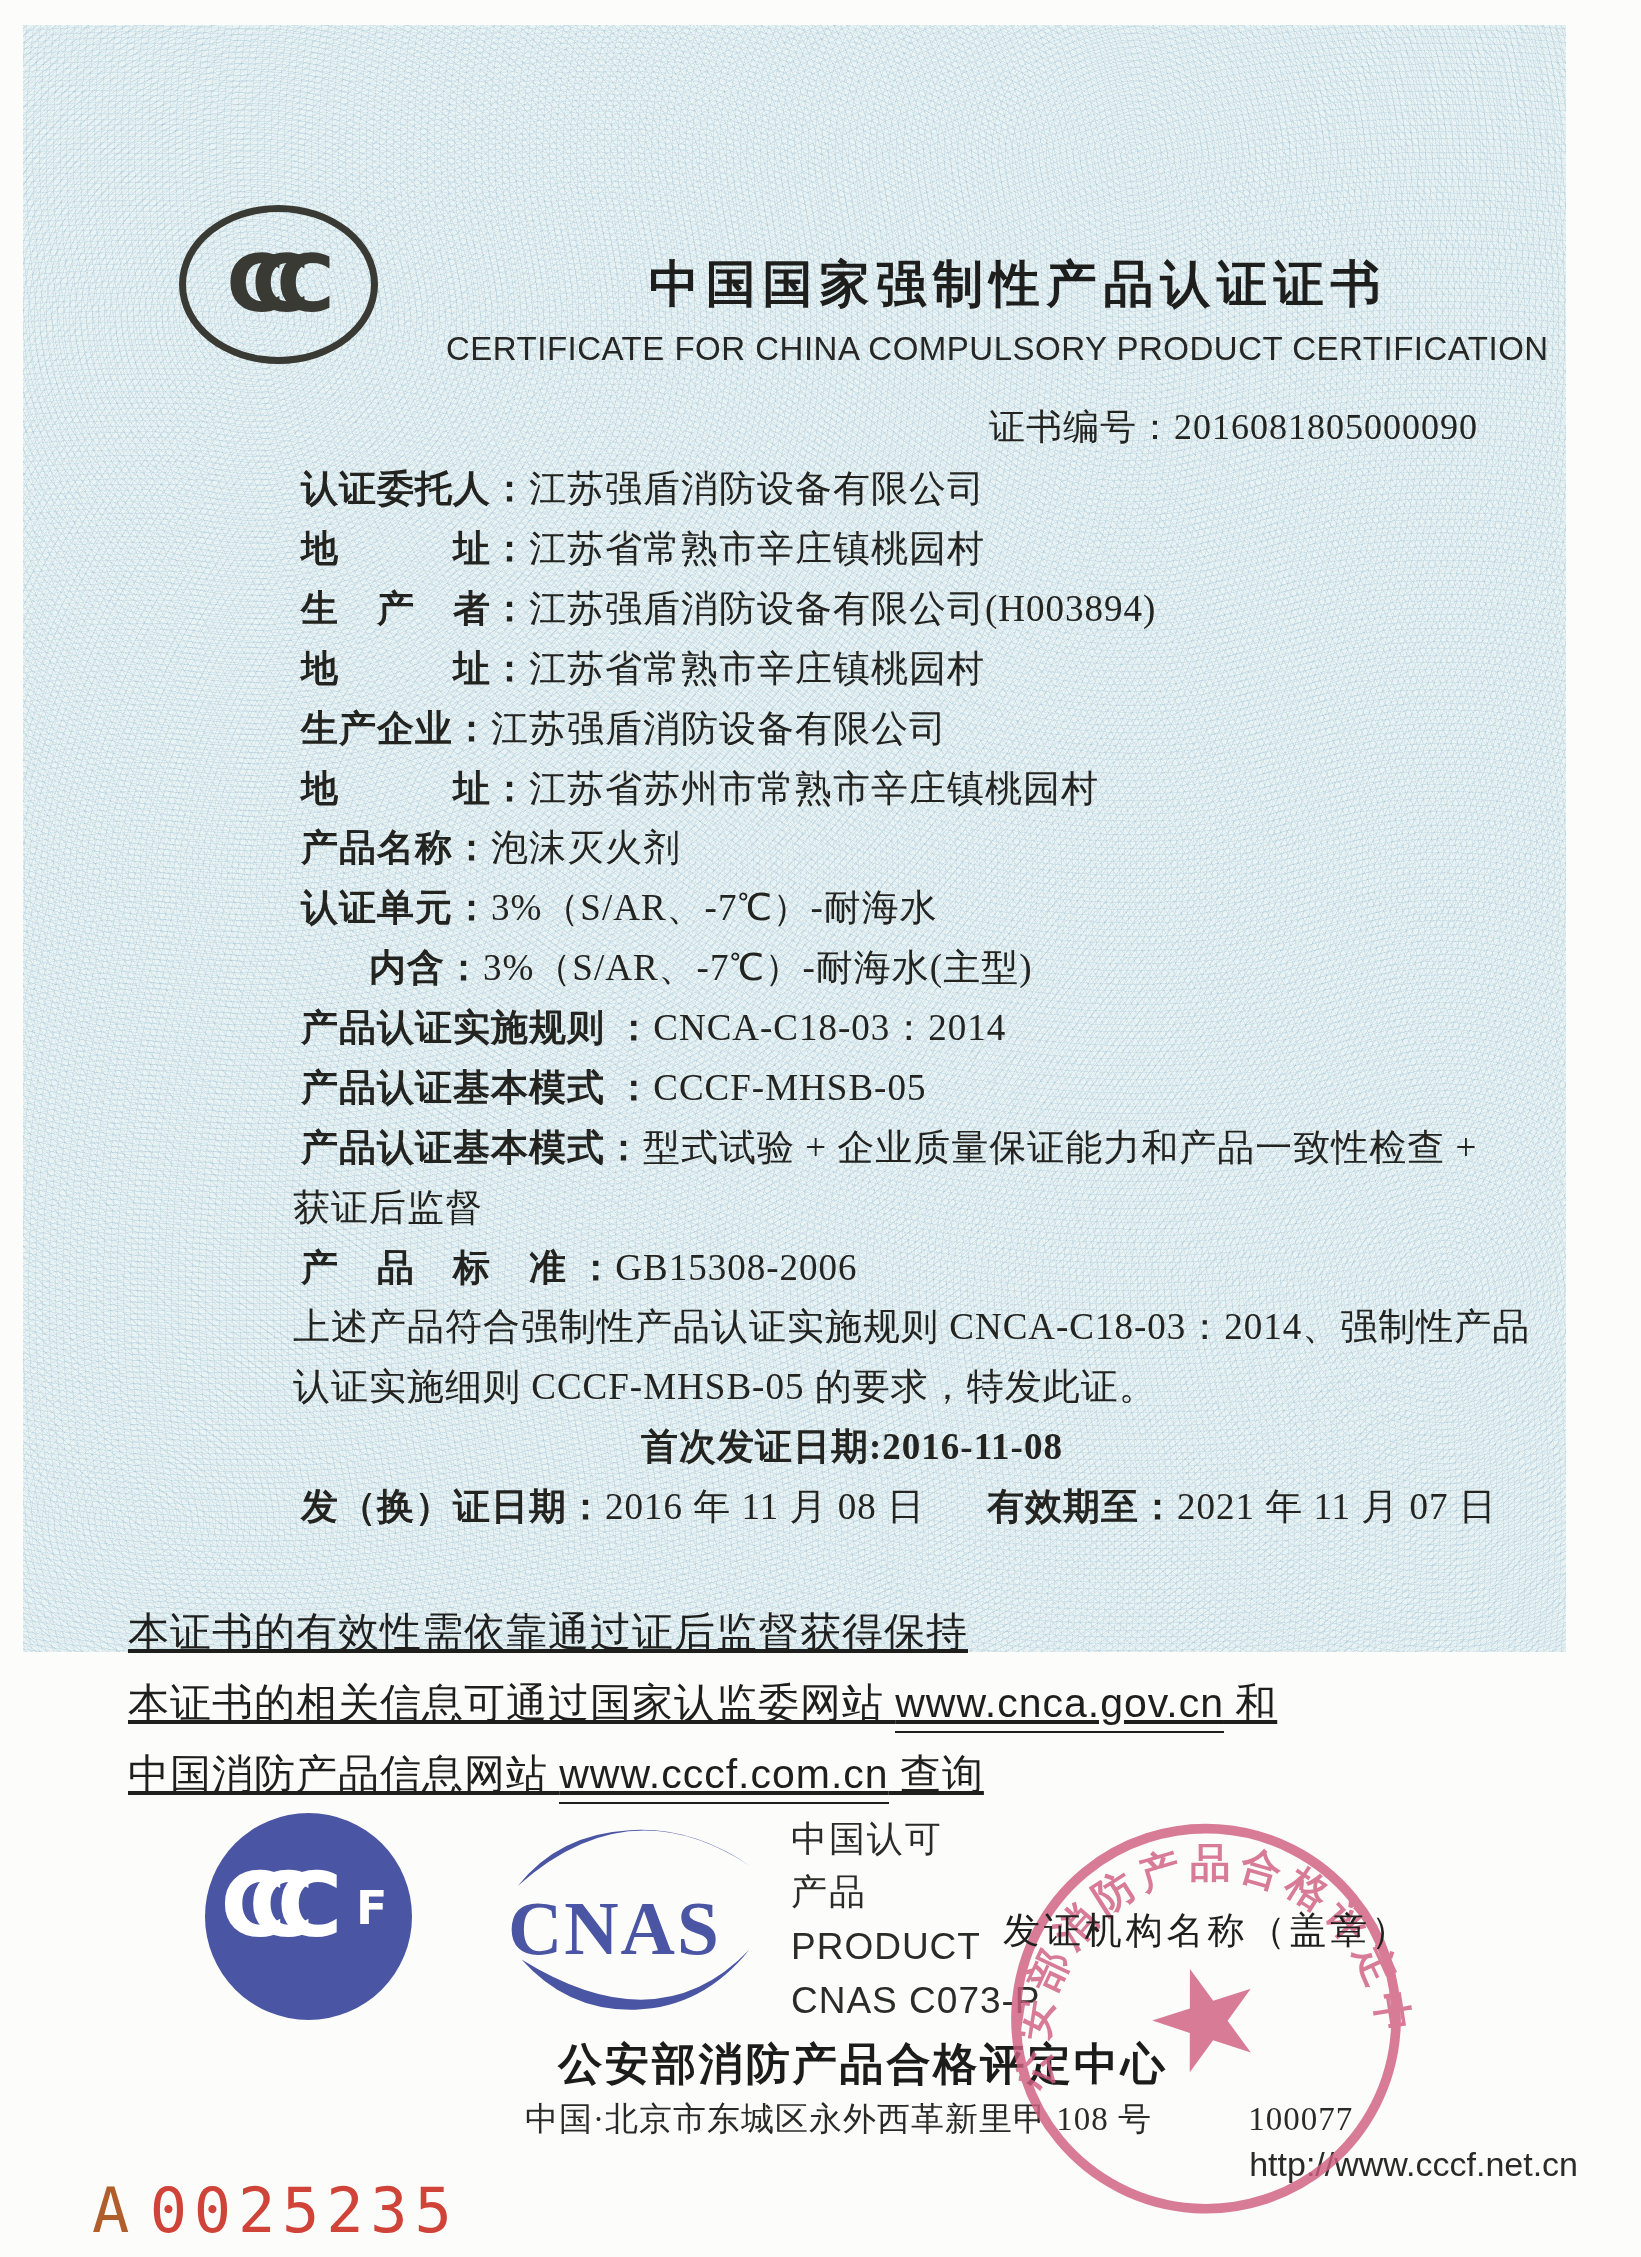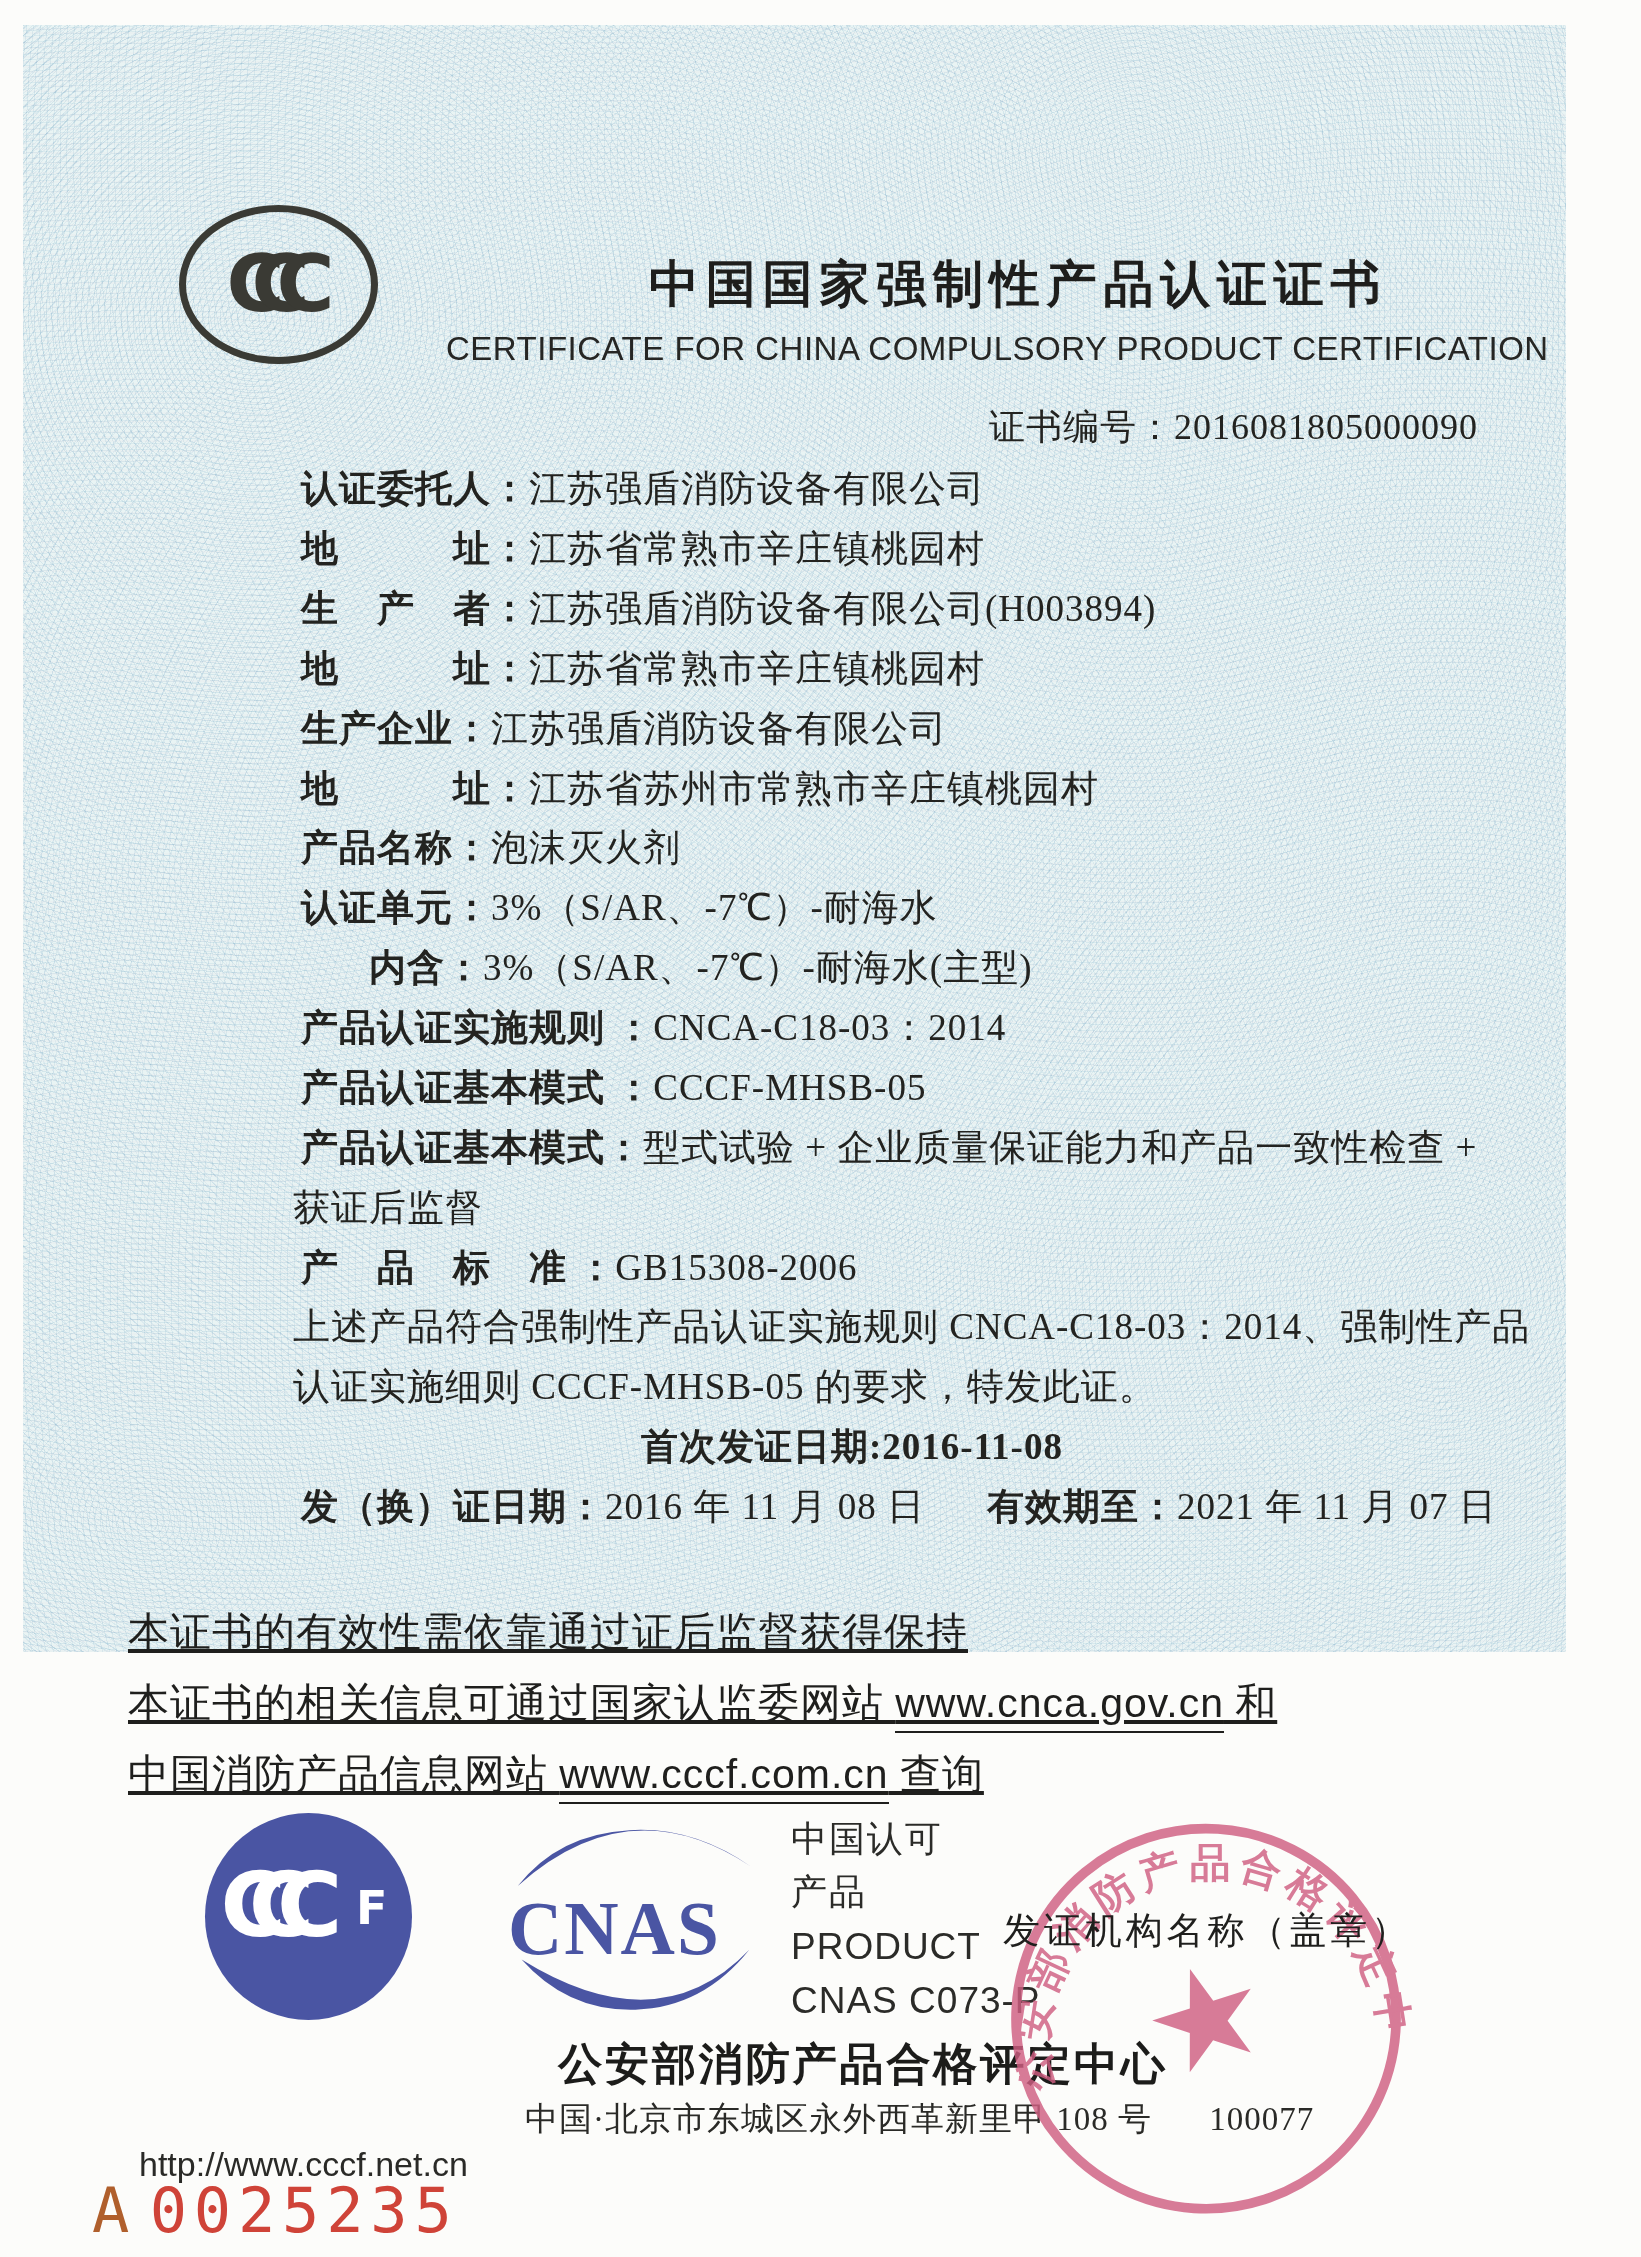--- a/index.html
+++ b/index.html
@@ -58,22 +58,22 @@
   #cnas-logo{left:481px;top:1782px;}
   #accr{left:768px;top:1796px;line-height:1;}
   #accr div{margin-bottom:17.4px;}
   .accr-cn{font-size:36px;letter-spacing:1.9px;}
   .accr-en{font-family:"Liberation Sans",sans-serif;font-size:37px;letter-spacing:1px;}
   #issuer-label{left:980px;top:1881px;font-size:37px;letter-spacing:3.9px;color:#1f1f1d;z-index:3;}
   #stamp{left:966px;top:1786px;z-index:2;}
   
   #org{left:116px;top:2010px;width:1448px;text-align:center;font-size:44px;font-weight:700;letter-spacing:2.9px;color:#1c1c1a;}
   #addr-row{left:502px;top:2072px;font-size:33px;letter-spacing:1px;color:#2a2a27;}
-  #addr-row .pc{margin-left:48px;}
-  #site{left:116px;top:2120px;width:1439px;text-align:left;font-size:34px;font-family:"Liberation Sans",sans-serif;color:#2a2a27;}
+  #addr-row .pc{margin-left:87px;}
+  #site{left:116px;top:2120px;width:1439px;text-align:right;font-size:34px;font-family:"Liberation Sans",sans-serif;color:#2a2a27;}
   #serial{left:92px;top:2174px;font-family:"DejaVu Sans Mono",monospace;font-size:62px;letter-spacing:6.8px;color:#cf4338;}
   #serial .pfx{color:#b05f2c;margin-right:13.5px;}
 </style>
 </head>
 <body>
 
 <div id="cert">
 
   <div class="abs" id="ccc-logo">
     <span class="ccc">CCC</span>

